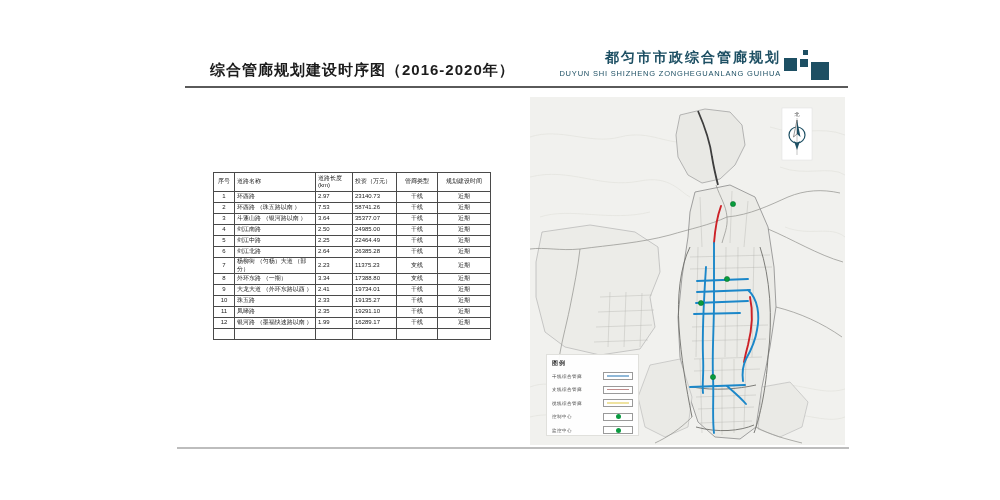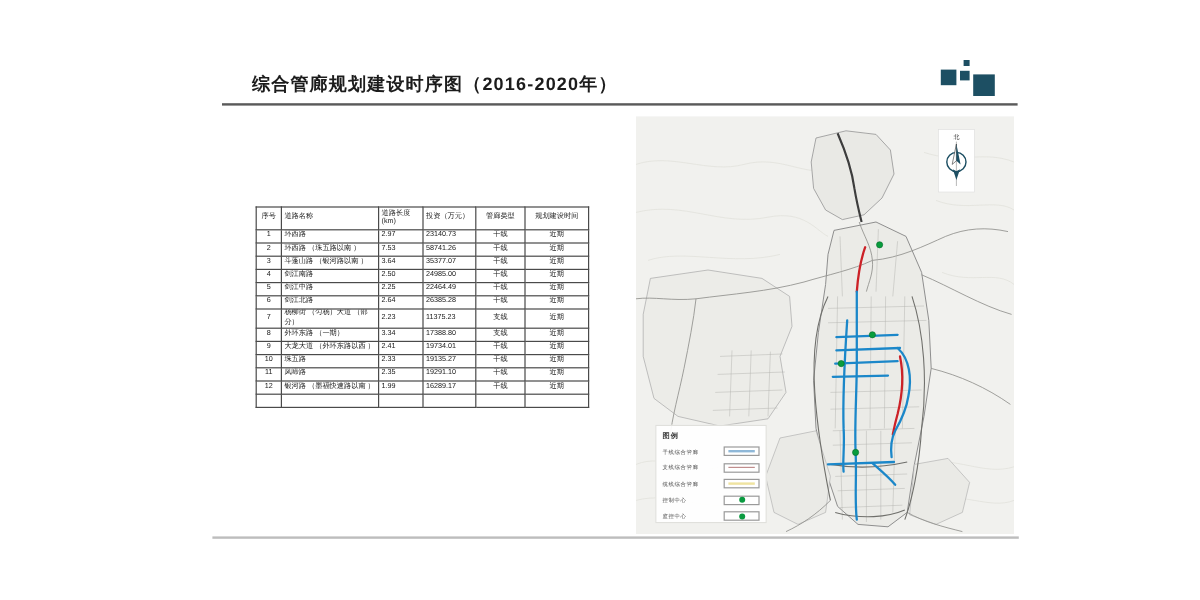--- a/index.html
+++ b/index.html
@@ -46,20 +46,24 @@
   .swatch { width:30px; height:8px; background:#fff; border:0.5px solid #9a9a9a; display:flex; align-items:center; justify-content:center; }
   .swatch .line { width:22px; height:1.6px; }
   .swatch .dot { width:5px; height:5px; border-radius:50%; }
 </style>
 </head>
 <body>
 
 <div class="page">
 
   <div class="title">综合管廊规划建设时序图（2016-2020年）</div>
+  <div class="brand">
+    <div class="brand-cn">都匀市市政综合管廊规划</div>
+    <div class="brand-py">DUYUN SHI SHIZHENG ZONGHEGUANLANG GUIHUA</div>
+  </div>
   <div class="logo-mark">
     <span class="lg1"></span>
       <span class="lg2"></span>
       <span class="lg3"></span>
       <span class="lg4"></span>
   </div>
   <div class="rule-top"></div>
   <div class="rule-bottom"></div>
 
   <div class="tbl-wrap">

